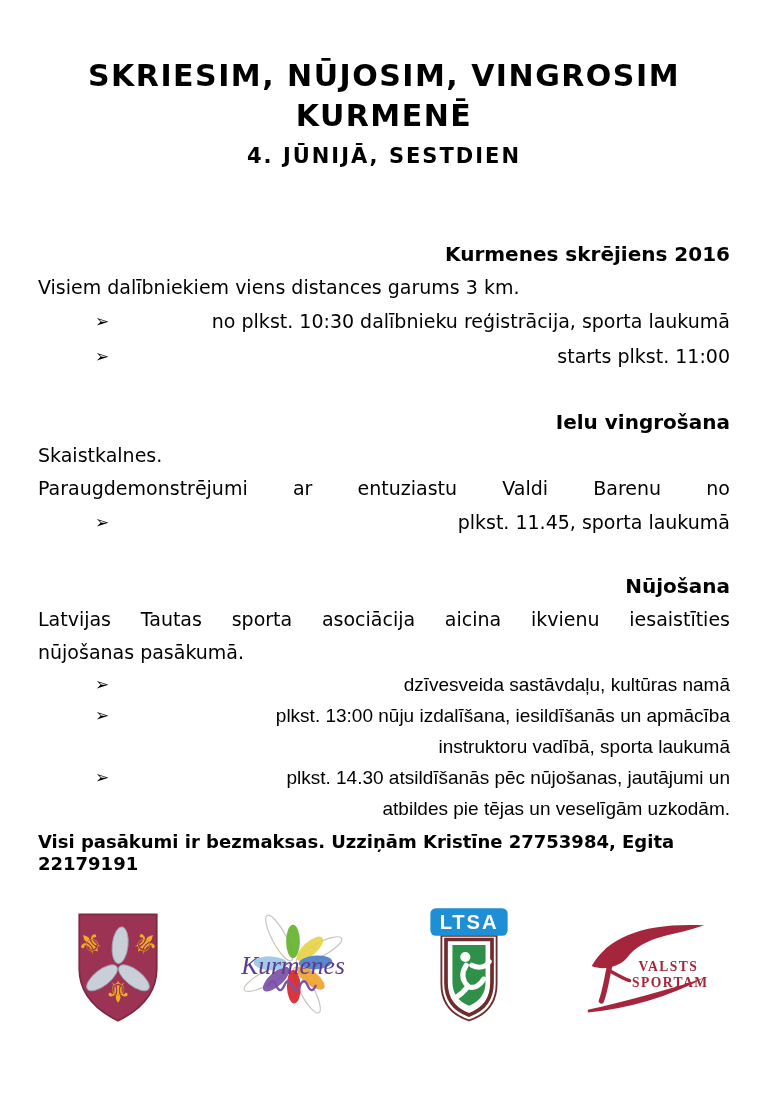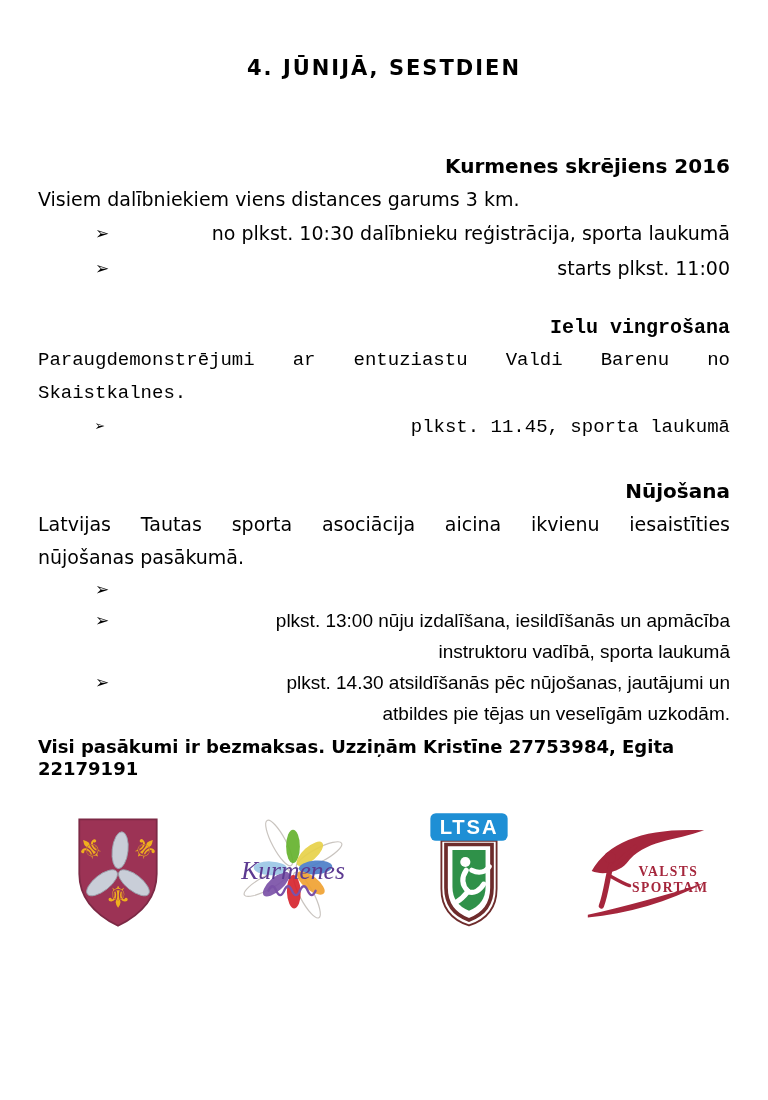--- a/index.html
+++ b/index.html
@@ -6,21 +6,21 @@
   .page{
     width:768px;height:1100px;background:#ffffff;color:#000;
     font-family:"DejaVu Sans",sans-serif;overflow:hidden;position:relative;
   }
   .content{padding:0 38px;}
   .title-block{margin-top:56px;text-align:center;}
   .title{font-size:30px;font-weight:700;line-height:40px;letter-spacing:1.5px;margin:0;}
   .subtitle{font-size:21px;font-weight:700;letter-spacing:2px;margin:8px 0 0 0;}
   .sec{margin:0;}
   .sec-1{margin-top:70px;}
-  .sec-2{margin-top:25px;font-family:Liberation Mono, monospace;}
+  .sec-2{margin-top:32px;}
   .sec-3{margin-top:30px;}
   .sec-heading{font-size:20px;font-weight:700;line-height:33px;margin:0;text-align:right;}
   .body-line{font-size:19px;line-height:33px;margin:0;}
   .force-justify{text-align:justify;text-align-last:justify;}
   .bullet{display:flex;margin-left:57px;font-size:19px;line-height:35px;}
   .bullet .arrow{flex:none;width:26px;font-size:17px;}
   .bullet .btext{flex:1;text-align:right;}
   .sec-3 .bullet{font-family:"Liberation Sans",sans-serif;line-height:31px;}
   .footer-note{margin:7px 0 0 0;font-size:18px;font-weight:700;line-height:22px;}
   .logo-row{
@@ -30,53 +30,58 @@
   .logo{flex:none;}
   svg text{user-select:none;}
 </style>
 </head>
 <body>
 
 <div class="page">
   <div class="content">
 
     <header class="title-block">
+      <h1 class="title">
+        <span>SKRIESIM, NŪJOSIM, VINGROSIM</span><br>
+        <span>KURMENĒ</span>
+      </h1>
       <h2 class="subtitle">4. JŪNIJĀ, SESTDIEN</h2>
     </header>
 
     <section class="sec sec-1">
       <h3 class="sec-heading">Kurmenes skrējiens 2016</h3>
       <p class="body-line">Visiem dalībniekiem viens distances garums 3 km.</p>
       <div class="bullet">
         <span class="arrow">➢</span>
         <div class="btext">no plkst. 10:30 dalībnieku reģistrācija, sporta laukumā</div>
       </div>
       <div class="bullet">
         <span class="arrow">➢</span>
         <div class="btext">starts plkst. 11:00</div>
       </div>
     </section>
 
     <section class="sec sec-2">
       <h3 class="sec-heading">Ielu vingrošana</h3>
+      <p class="body-line">Skaistkalnes.</p>
       <p class="body-line force-justify">Paraugdemonstrējumi ar entuziastu Valdi Barenu no</p>
-      <p class="body-line">Skaistkalnes.</p>
       <div class="bullet">
         <span class="arrow">➢</span>
         <div class="btext">plkst. 11.45, sporta laukumā</div>
       </div>
     </section>
 
     <section class="sec sec-3">
       <h3 class="sec-heading">Nūjošana</h3>
       <p class="body-line force-justify">Latvijas Tautas sporta asociācija aicina ikvienu iesaistīties</p>
       <p class="body-line">nūjošanas pasākumā.</p>
       <div class="bullet">
         <span class="arrow">➢</span>
         <div class="btext">
+          <div>dzīvesveida sastāvdaļu, kultūras namā</div>
         </div>
       </div>
       <div class="bullet">
         <span class="arrow">➢</span>
         <div class="btext">
           <div>plkst. 13:00 nūju izdalīšana, iesildīšanās un apmācība</div>
           <div>instruktoru vadībā, sporta laukumā</div>
         </div>
       </div>
       <div class="bullet">

